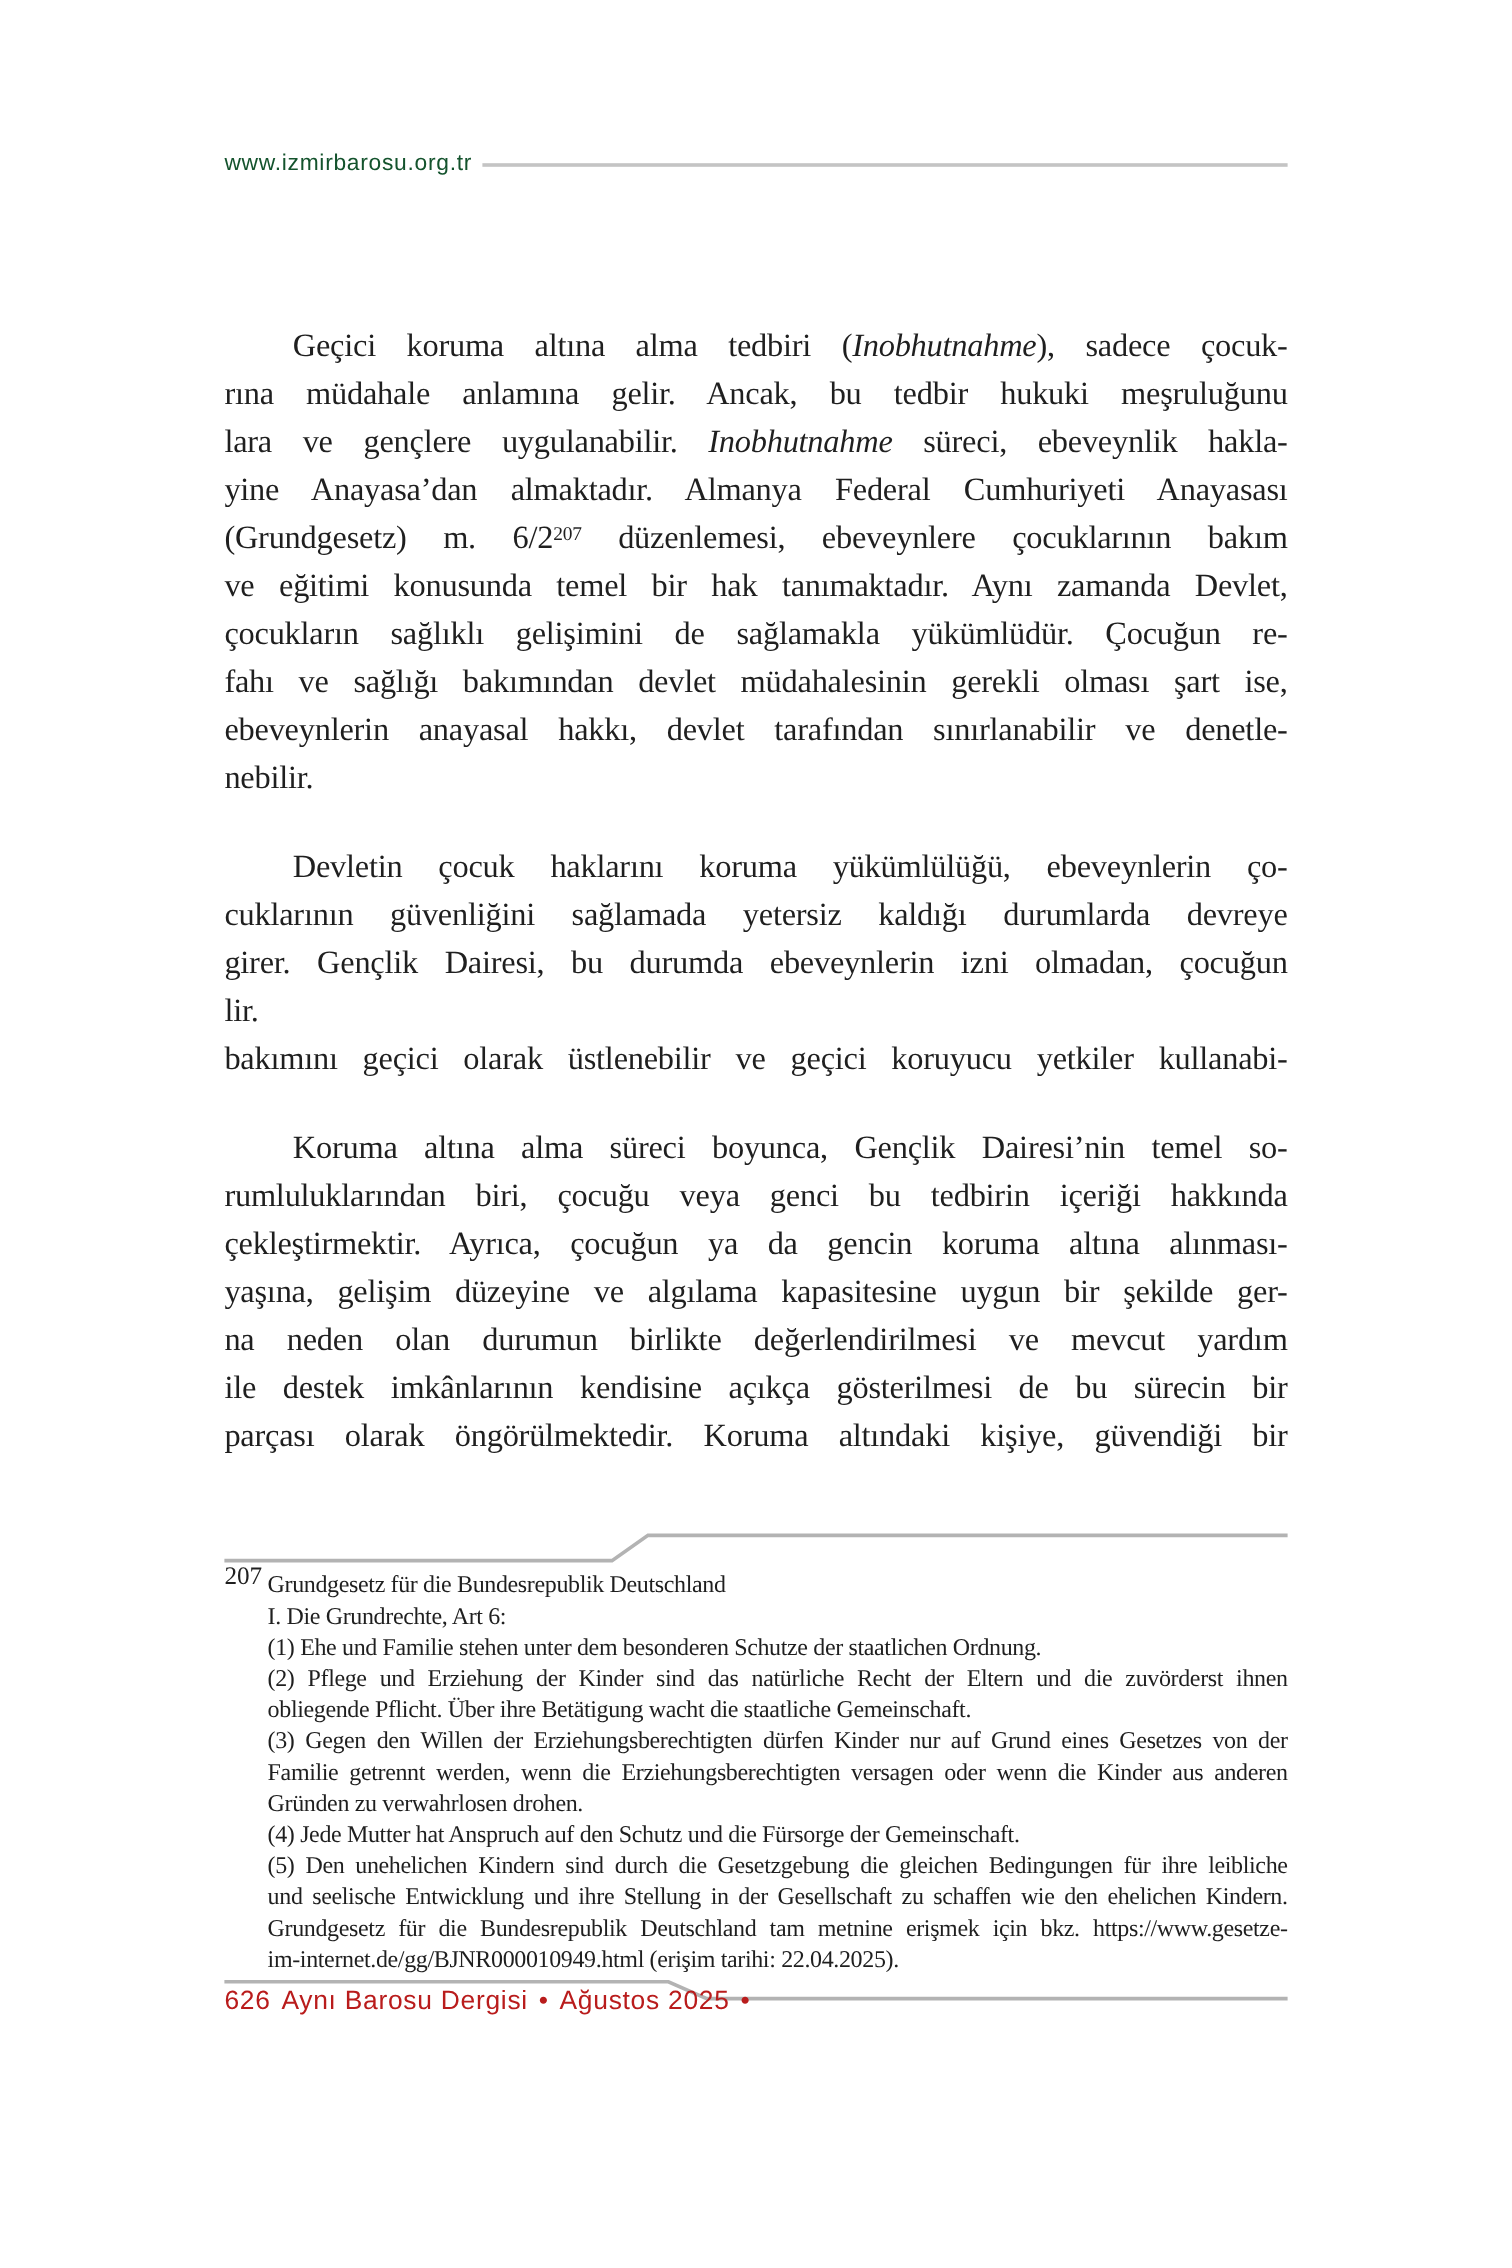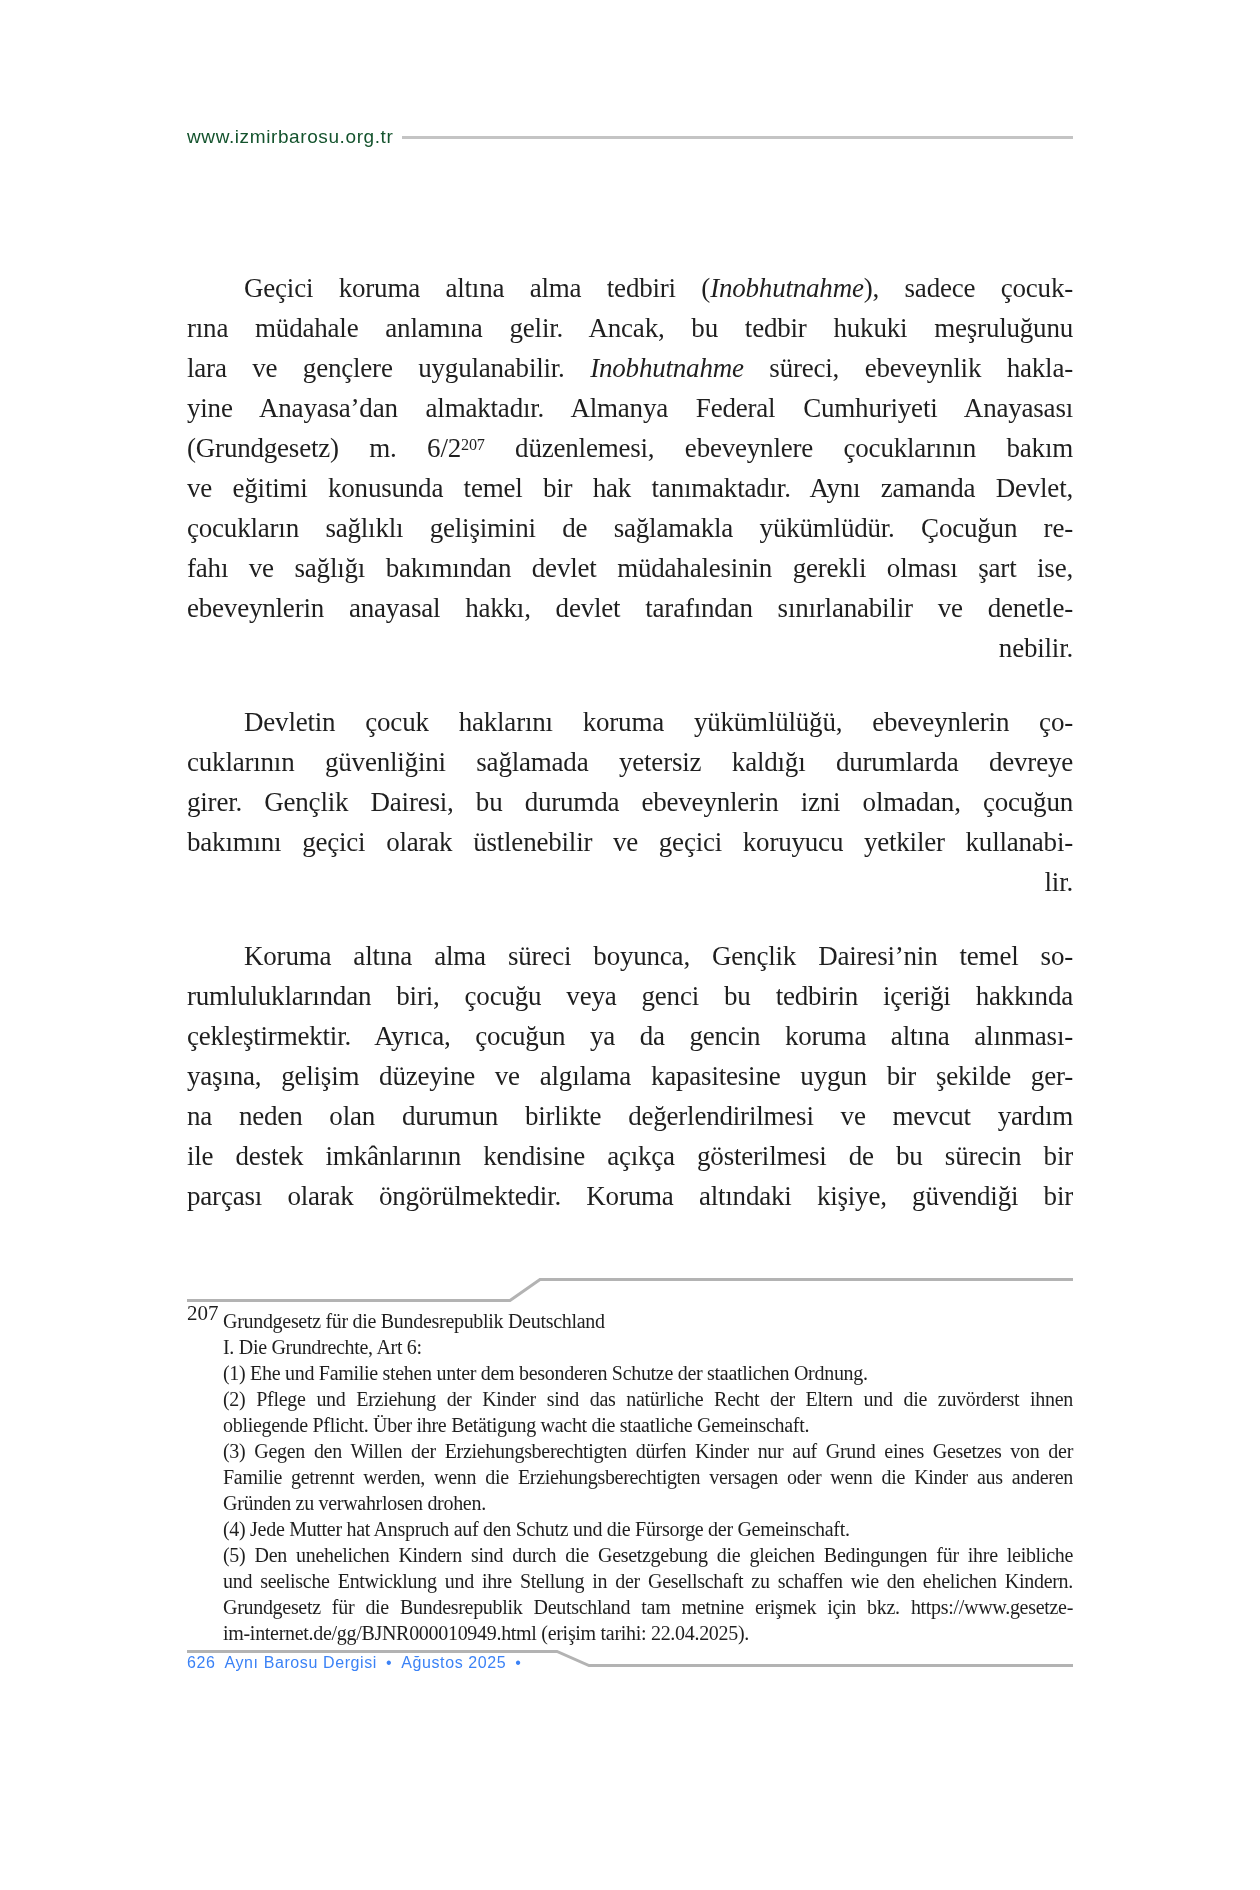--- a/index.html
+++ b/index.html
@@ -21,21 +21,21 @@
   }
   .header-rule{flex:1;height:3px;background:#c4c4c4;}
   
   .body-text{
     position:absolute;left:187px;top:268px;width:886px;
     font-size:27px;letter-spacing:-0.2px;
   }
   .para{margin:0 0 34px 0;}
   .bline{
     height:40px;line-height:40px;white-space:nowrap;
-    text-align:right;
+    text-align:left;
   }
   .bline.jst{
     white-space:normal;
     text-align:justify;text-align-last:justify;
   }
   .bline.ind{text-indent:57px;}
   sup{font-size:0.60em;vertical-align:baseline;position:relative;top:-0.45em;line-height:0;}
   i{}
   
   .divider-svg{position:absolute;overflow:visible;}
@@ -52,21 +52,21 @@
   .fn-line{
     height:26px;line-height:26px;white-space:nowrap;text-align:left;
   }
   .fn-line.jst{
     white-space:normal;text-align:justify;text-align-last:justify;
   }
   
   .footer-text{
     position:absolute;left:187px;top:1654px;
     font-family:"Liberation Sans", sans-serif;
-    color:#3b82f6;font-size:16px;letter-spacing:0.6px;
+    color:#b91c1c;font-size:22px;letter-spacing:0.6px;
     display:inline-flex;gap:9px;align-items:center;white-space:nowrap;
   }
 </style>
 </head>
 <body>
 
 <div class="page">
 
   <div class="header">
     <span>www.izmirbarosu.org.tr</span>
@@ -83,22 +83,22 @@
         <div class="bline jst">ve eğitimi konusunda temel bir hak tanımaktadır. Aynı zamanda Devlet,</div>
         <div class="bline jst">çocukların sağlıklı gelişimini de sağlamakla yükümlüdür. Çocuğun re-</div>
         <div class="bline jst">fahı ve sağlığı bakımından devlet müdahalesinin gerekli olması şart ise,</div>
         <div class="bline jst">ebeveynlerin anayasal hakkı, devlet tarafından sınırlanabilir ve denetle-</div>
         <div class="bline">nebilir.</div>
       </div>
       <div class="para">
         <div class="bline jst ind">Devletin çocuk haklarını koruma yükümlülüğü, ebeveynlerin ço-</div>
         <div class="bline jst">cuklarının güvenliğini sağlamada yetersiz kaldığı durumlarda devreye</div>
         <div class="bline jst">girer. Gençlik Dairesi, bu durumda ebeveynlerin izni olmadan, çocuğun</div>
+        <div class="bline">lir.</div>
         <div class="bline jst">bakımını geçici olarak üstlenebilir ve geçici koruyucu yetkiler kullanabi-</div>
-        <div class="bline">lir.</div>
       </div>
       <div class="para">
         <div class="bline jst ind">Koruma altına alma süreci boyunca, Gençlik Dairesi’nin temel so-</div>
         <div class="bline jst">rumluluklarından biri, çocuğu veya genci bu tedbirin içeriği hakkında</div>
         <div class="bline jst">çekleştirmektir. Ayrıca, çocuğun ya da gencin koruma altına alınması-</div>
         <div class="bline jst">yaşına, gelişim düzeyine ve algılama kapasitesine uygun bir şekilde ger-</div>
         <div class="bline jst">na neden olan durumun birlikte değerlendirilmesi ve mevcut yardım</div>
         <div class="bline jst">ile destek imkânlarının kendisine açıkça gösterilmesi de bu sürecin bir</div>
         <div class="bline jst">parçası olarak öngörülmektedir. Koruma altındaki kişiye, güvendiği bir</div>
       </div>

